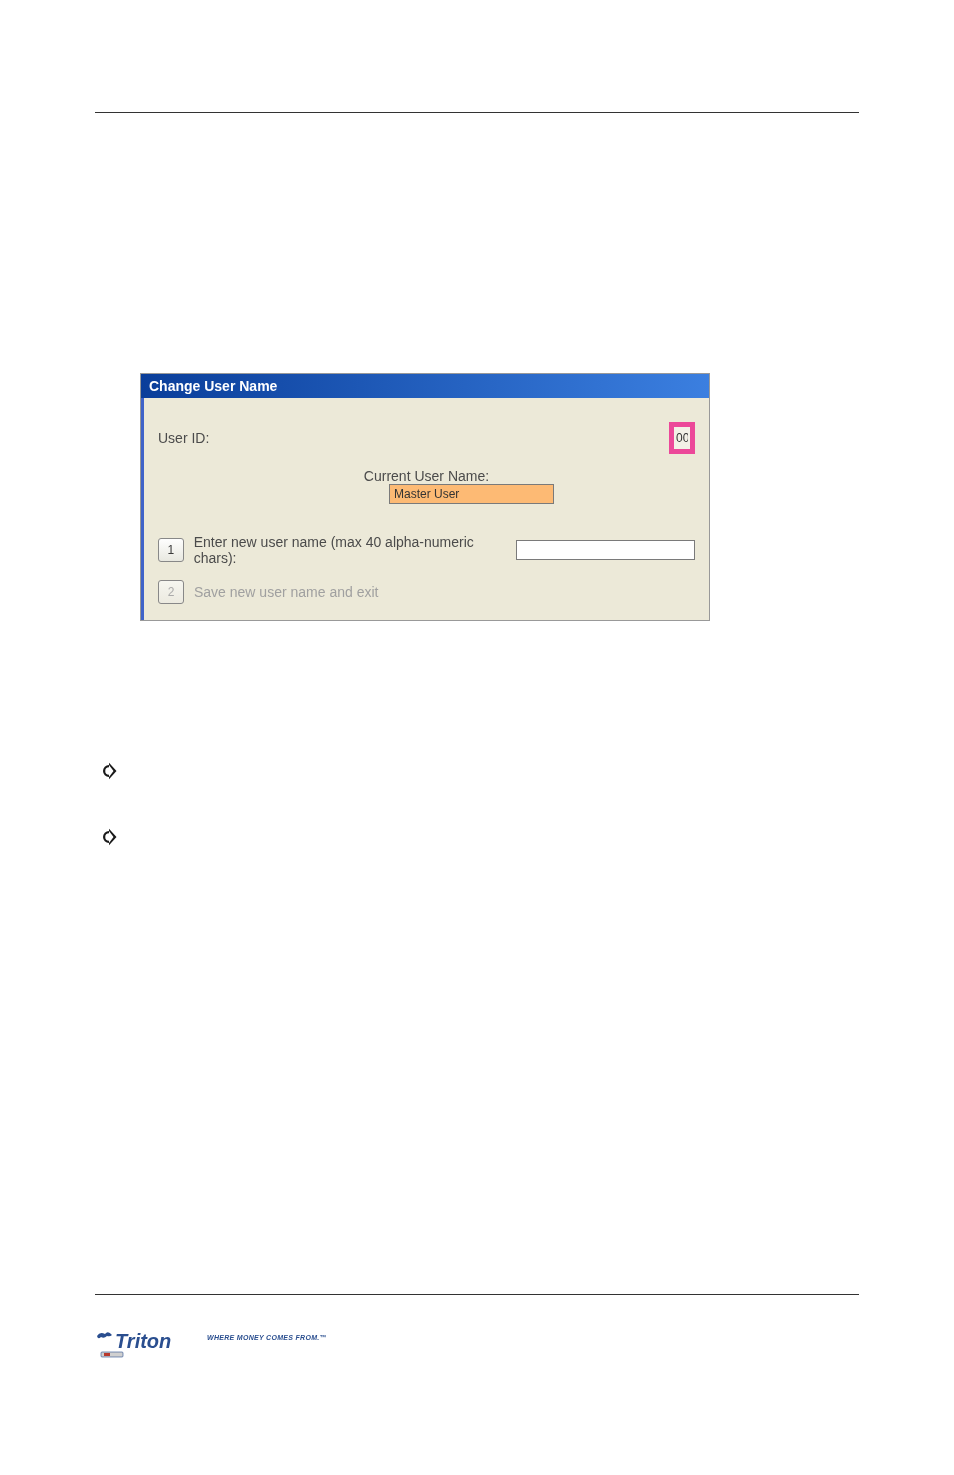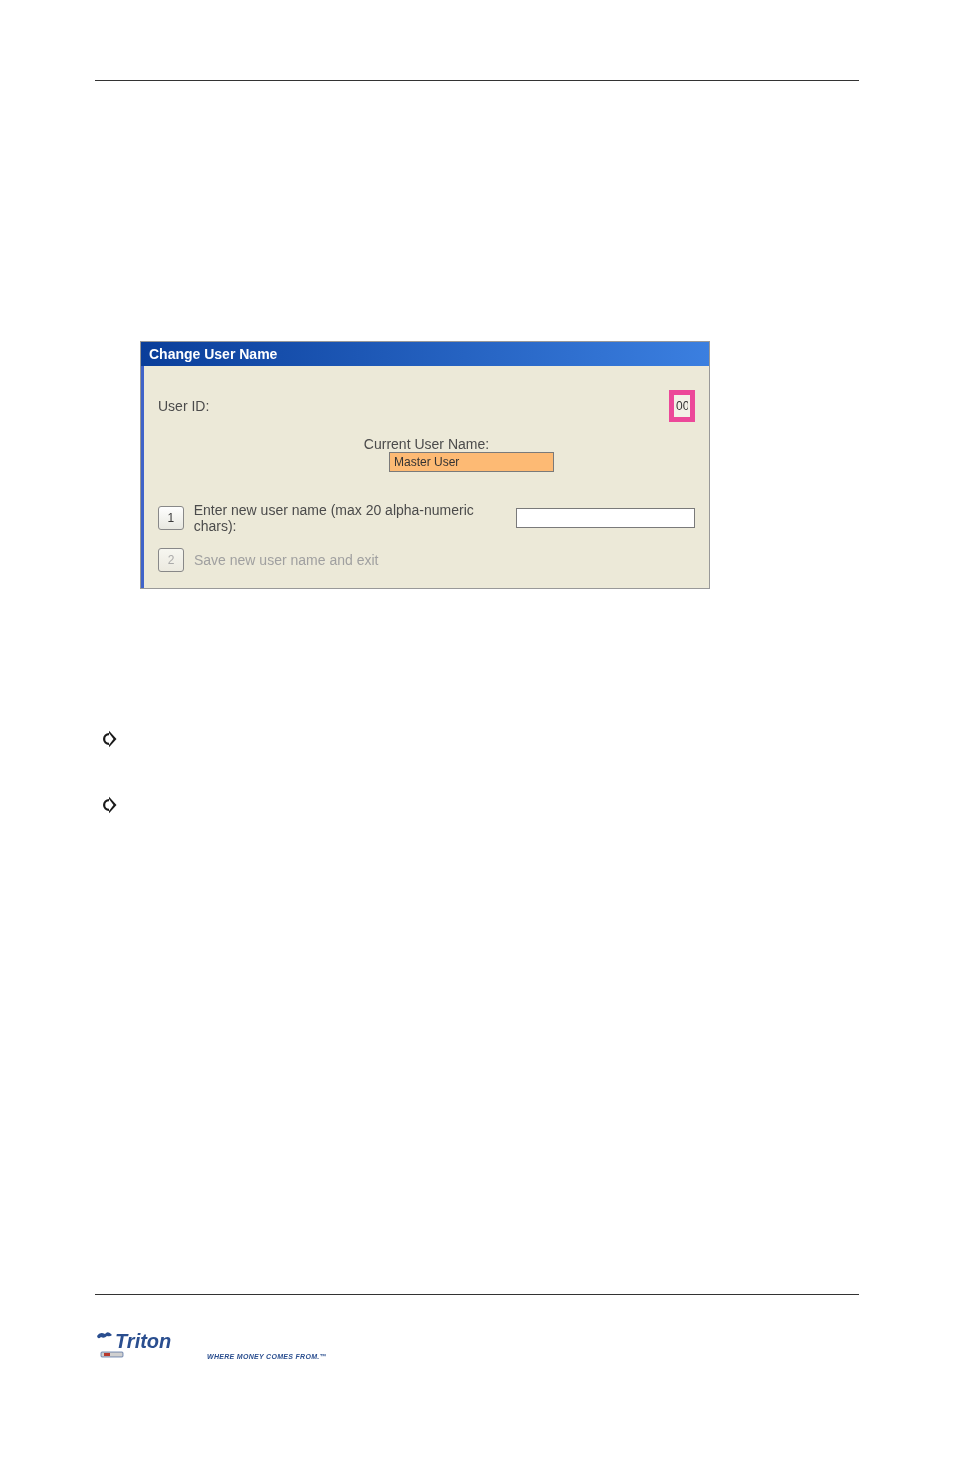--- a/index.html
+++ b/index.html
@@ -8,21 +8,21 @@
       box-sizing: border-box;
     }
     body {
       width: 954px;
       height: 1475px;
       background: #fff;
       font-family: Arial, sans-serif;
       position: relative;
     }
     .page {
-      padding: 70px 95px 50px 95px;
+      padding: 102px 95px 50px 95px;
       height: 100%;
       position: relative;
     }
     .hr-top {
       border: none;
       border-top: 1px solid #333;
       margin-bottom: 40px;
       margin-top: 10px;
     }
     .hr-bottom {
@@ -147,21 +147,21 @@
     .arrow-icon svg {
       width: 100%;
       height: 100%;
       display: block;
     }
     .logo-wrap {
       position: absolute;
       bottom: 115px;
       left: 95px;
       display: flex;
-      align-items: flex-end;
+      align-items: flex-start;
     }
     .logo-wrap svg {
       display: block;
     }
     .logo-tagline {
       font-size: 7px;
       font-style: italic;
       font-weight: bold;
       color: #2a4e8f;
       letter-spacing: 0.3px;
@@ -184,21 +184,21 @@
         <input class="userid-field" readonly="" value="00" style="">
       </div>
 
       <div class="row-current">
         <span class="label">Current User Name:</span>
         <input class="current-field" readonly="" value="Master User" style="">
       </div>
 
       <div class="row" style="margin-bottom:14px;">
         <button class="num-btn">1</button>
-        <span class="action-label">Enter new user name (max 20 alpha-numeric chars):</span>
+        <span class="action-label">Enter new user name (max 40 alpha-numeric chars):</span>
         <input class="new-name-field" style="">
       </div>
 
       <div class="row row-last">
         <button class="num-btn disabled">2</button>
         <span class="action-label disabled">Save new user name and exit</span>
       </div>
 
     </div>
   </div>

